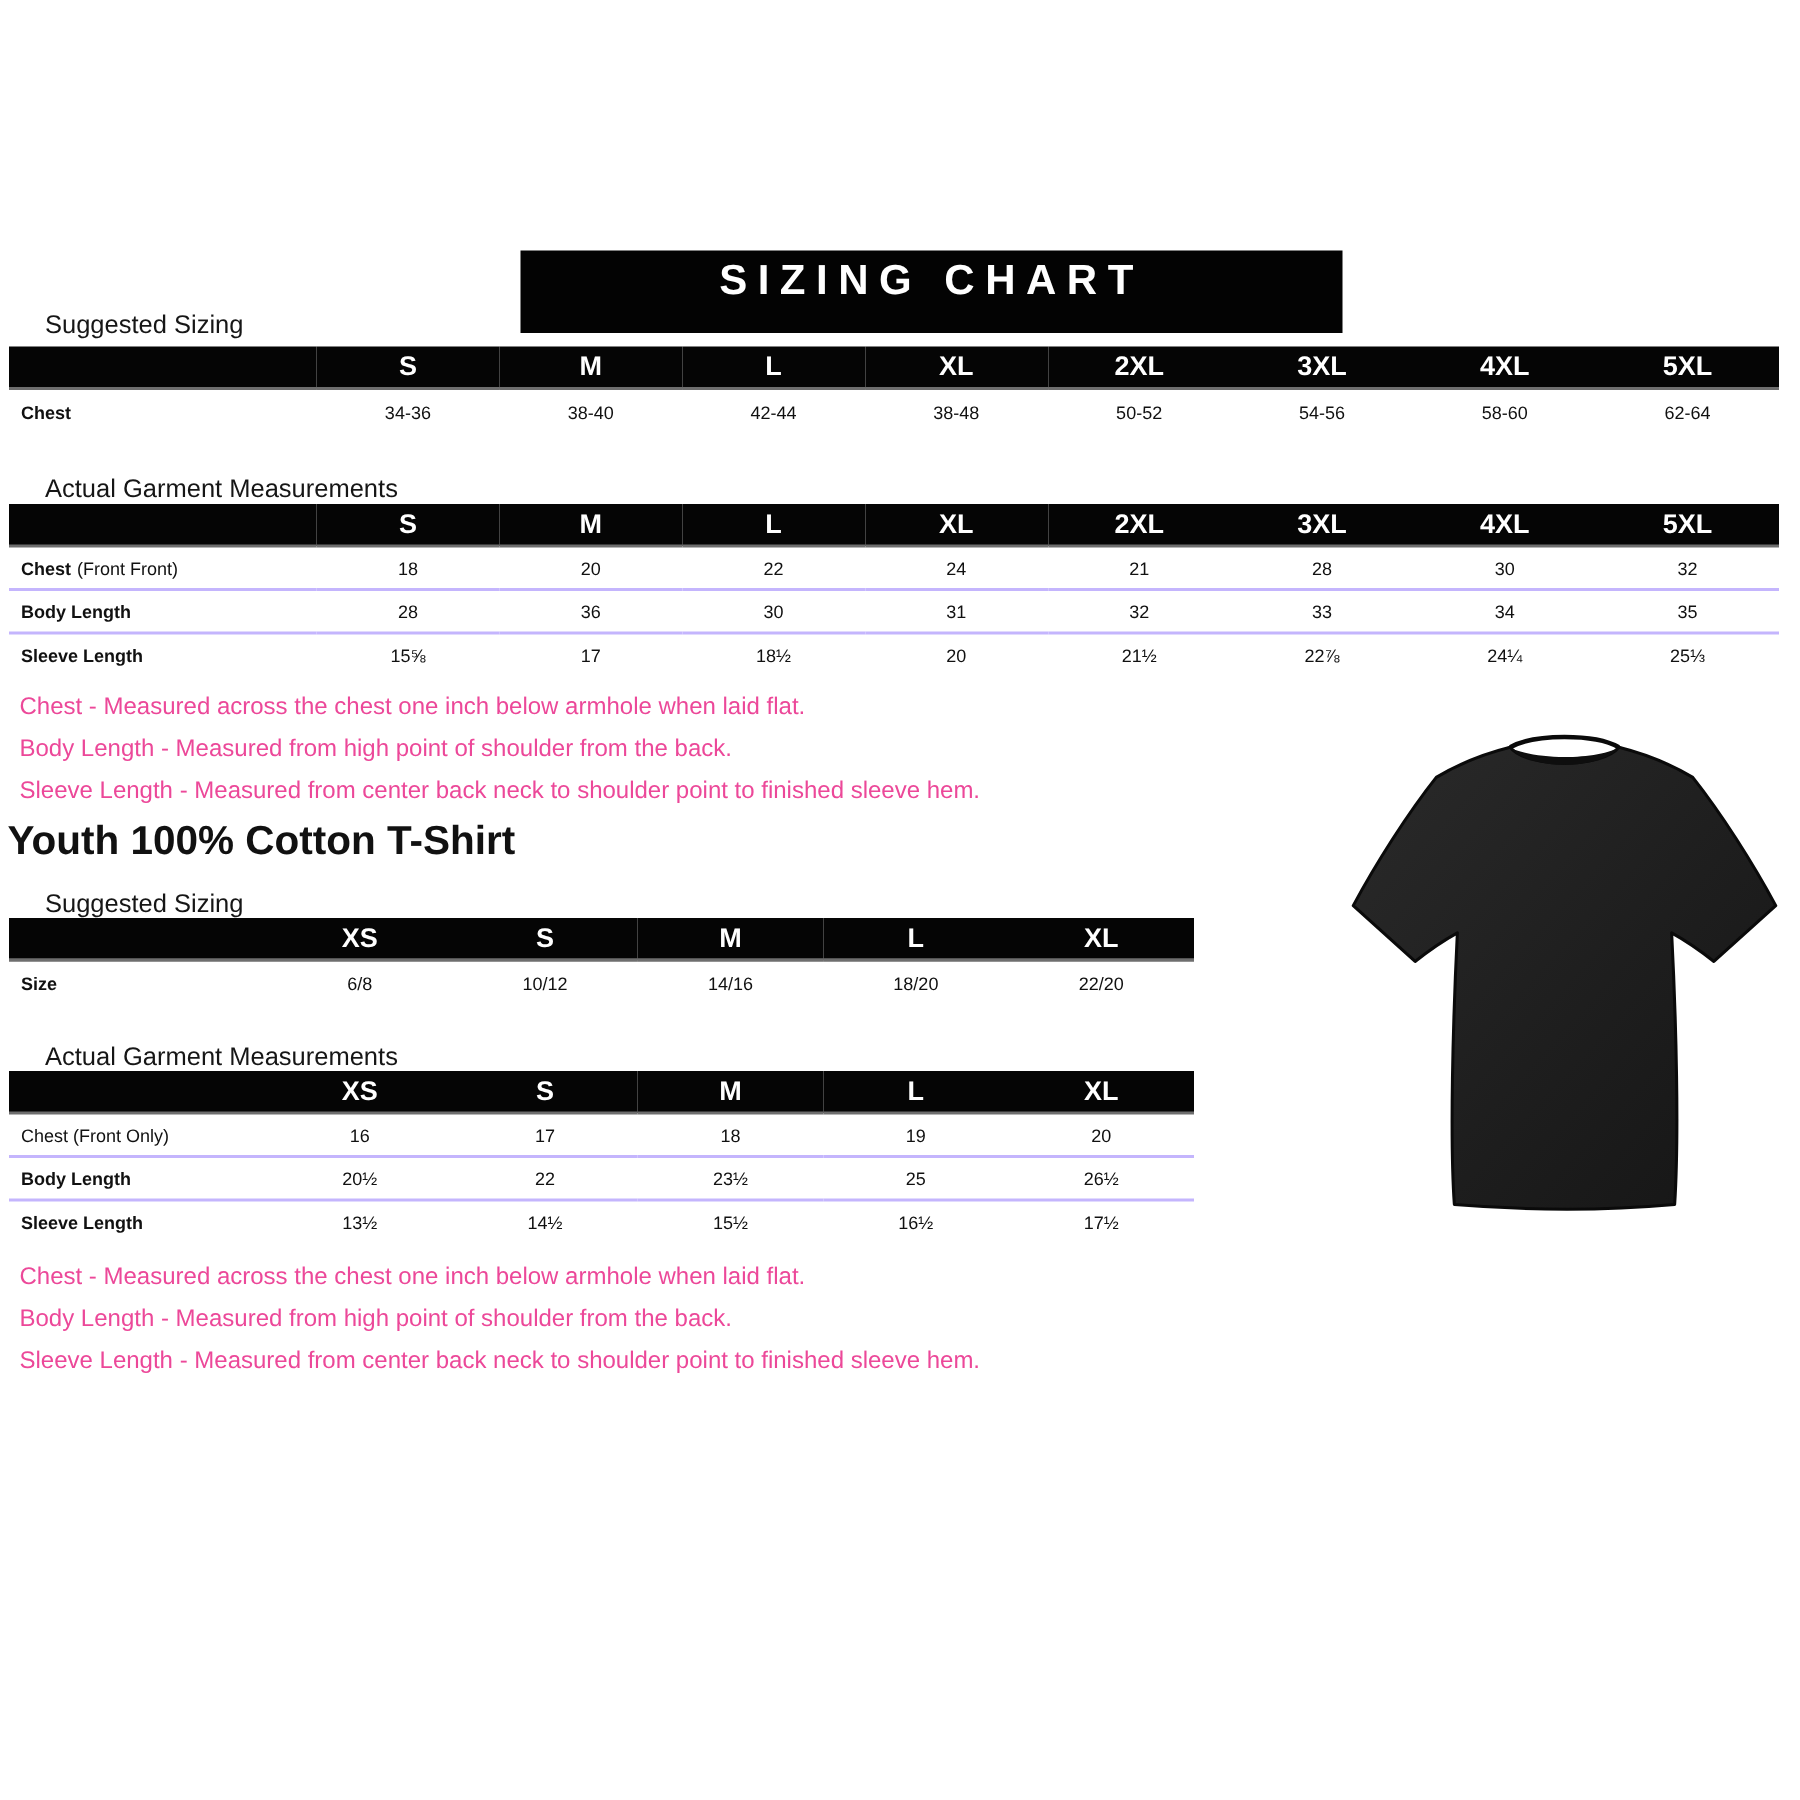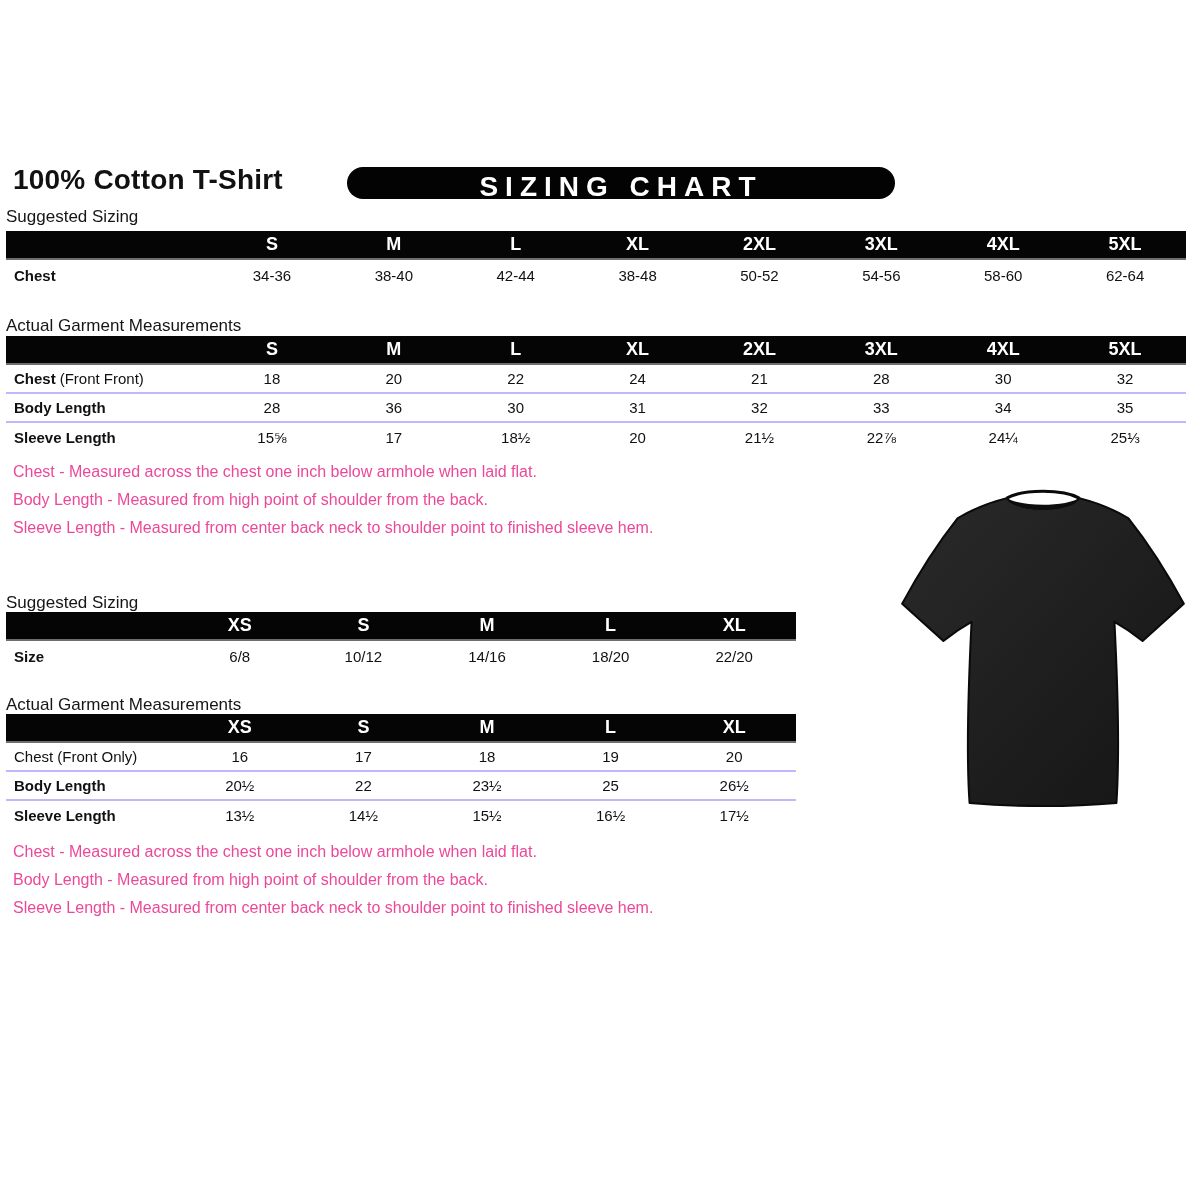--- a/index.html
+++ b/index.html
@@ -2,50 +2,49 @@
 <html><head>
 <meta charset="utf-8">
 <style>
   html,body{margin:0;padding:0;background:#fff;}
   #page{
     position:relative;width:1200px;height:1200px;background:#fff;overflow:hidden;
     font-family:"Liberation Sans","DejaVu Sans",sans-serif;color:#111;
   }
   .abs{position:absolute;}
   .page-title{left:13px;top:164px;font-size:28px;font-weight:bold;letter-spacing:.2px;}
-  .banner{left:347px;top:167px;width:548px;height:32px;background:#030303;border-radius:17px;}
+  .banner{left:347px;top:167px;width:548px;height:55px;background:#030303;}
   .banner span{display:block;text-align:center;line-height:39px;color:#fff;
     font-weight:bold;font-size:28px;letter-spacing:7px;}
-  .section-label{font-size:17px;color:#161616;}
+  .section-label{font-size:17px;color:#161616;margin-left:24px;}
   .youth-title{left:5px;top:545px;font-size:27px;font-weight:bold;}
 
   table.tbl{border-collapse:collapse;table-layout:fixed;}
   table.adult{width:1180px;}
   table.youth{width:790px;}
   .tbl thead th{background:#050505;color:#fff;font-weight:bold;font-size:18px;
     height:27px;text-align:center;padding:0;}
   .tbl thead{border-bottom:2px solid #6e6e6e;}
-  .tbl td{font-size:15px;text-align:center;padding:0;}
+  .tbl td{font-size:12px;text-align:center;padding:0;}
   .tbl tbody tr{height:31px;}
   .tbl tbody tr + tr{border-top:2px solid #c4b5fd;}
   .tbl td.lbl{text-align:left;padding-left:8px;}
   .b{font-weight:bold;}
   .sfx{font-weight:normal;margin-left:4px;}
 
   .notes div{font-size:16px;line-height:28px;color:#ec4899;}
   .notes{left:13px;}
 
   .tshirt{left:892px;top:476px;width:302px;height:332px;}
 </style>
 </head>
 <body>
 
 <div id="page">
 
-  <div class="abs page-title">100% Cotton T-Shirt</div>
   <div class="abs banner">
     <span>SIZING CHART</span>
   </div>
 
   <div class="abs section-label" style="left:6px;top:207px;">Suggested Sizing</div>
   <table class="tbl adult abs" style="left:6px;top:231px;">
     <colgroup>
         <col style="width:205px;">
       </colgroup>
     <thead>
@@ -132,20 +131,21 @@
       </tr>
     </tbody>
   </table>
 
   <div class="abs notes" style="top:458px;">
     <div>Chest - Measured across the chest one inch below armhole when laid flat.</div>
     <div>Body Length - Measured from high point of shoulder from the back.</div>
     <div>Sleeve Length - Measured from center back neck to shoulder point to finished sleeve hem.</div>
   </div>
 
+  <div class="abs youth-title">Youth 100% Cotton T-Shirt</div>
 
   <div class="abs section-label" style="left:6px;top:593px;">Suggested Sizing</div>
   <table class="tbl youth abs" style="left:6px;top:612px;">
     <colgroup>
         <col style="width:172px;">
       </colgroup>
     <thead>
       <tr>
         <th></th>
         <th>XS</th>

